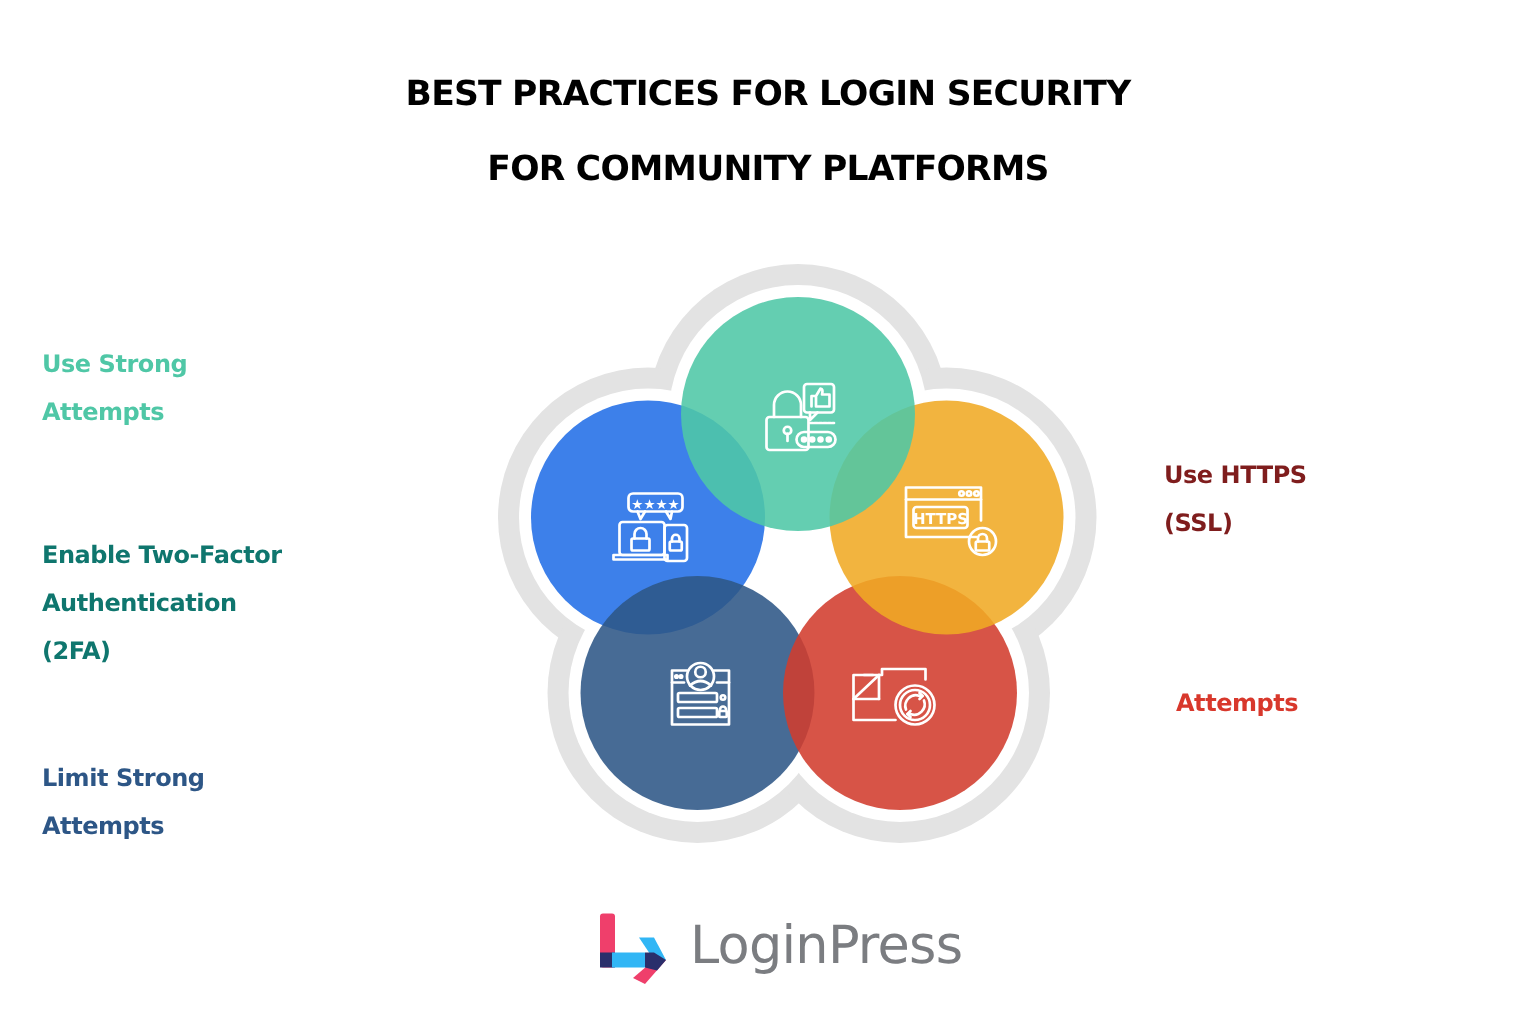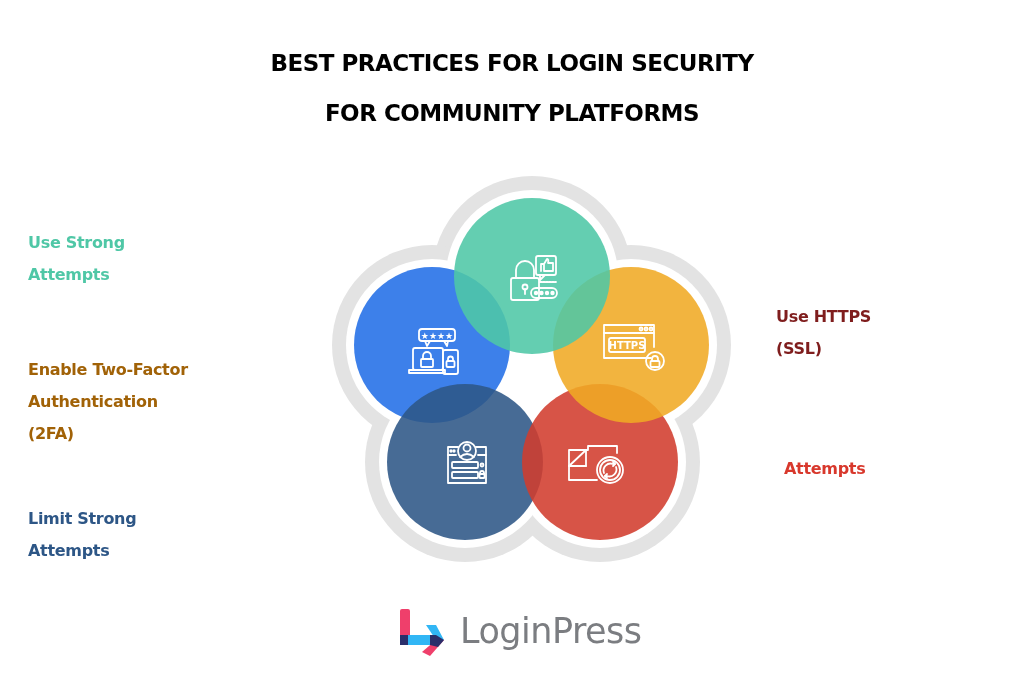--- a/index.html
+++ b/index.html
@@ -133,21 +133,21 @@
     <path d="M604 473 a7 7 0 0 1 9 -9 l2 0 M616 467 a7 7 0 0 1 -9 9 l-2 0"></path>
     <path d="M613 462 l2 2 l-2 2 M607 474 l-2 2 l2 2"></path>
   </g>
 </svg>
 
 <div class="label" style="left:28px; top:227px; color:#4fc7a6;">
   <span>Use Strong</span>
   <span>Attempts</span>
 </div>
 
-<div class="label" style="left:28px; top:354px; color:#a16207;">
+<div class="label" style="left:28px; top:354px; color:#0f766e;">
   <span>Enable Two-Factor</span>
   <span>Authentication</span>
   <span>(2FA)</span>
 </div>
 
 <div class="label" style="left:28px; top:503px; color:#2d5686;">
   <span>Limit Strong</span>
   <span>Attempts</span>
 </div>
 

